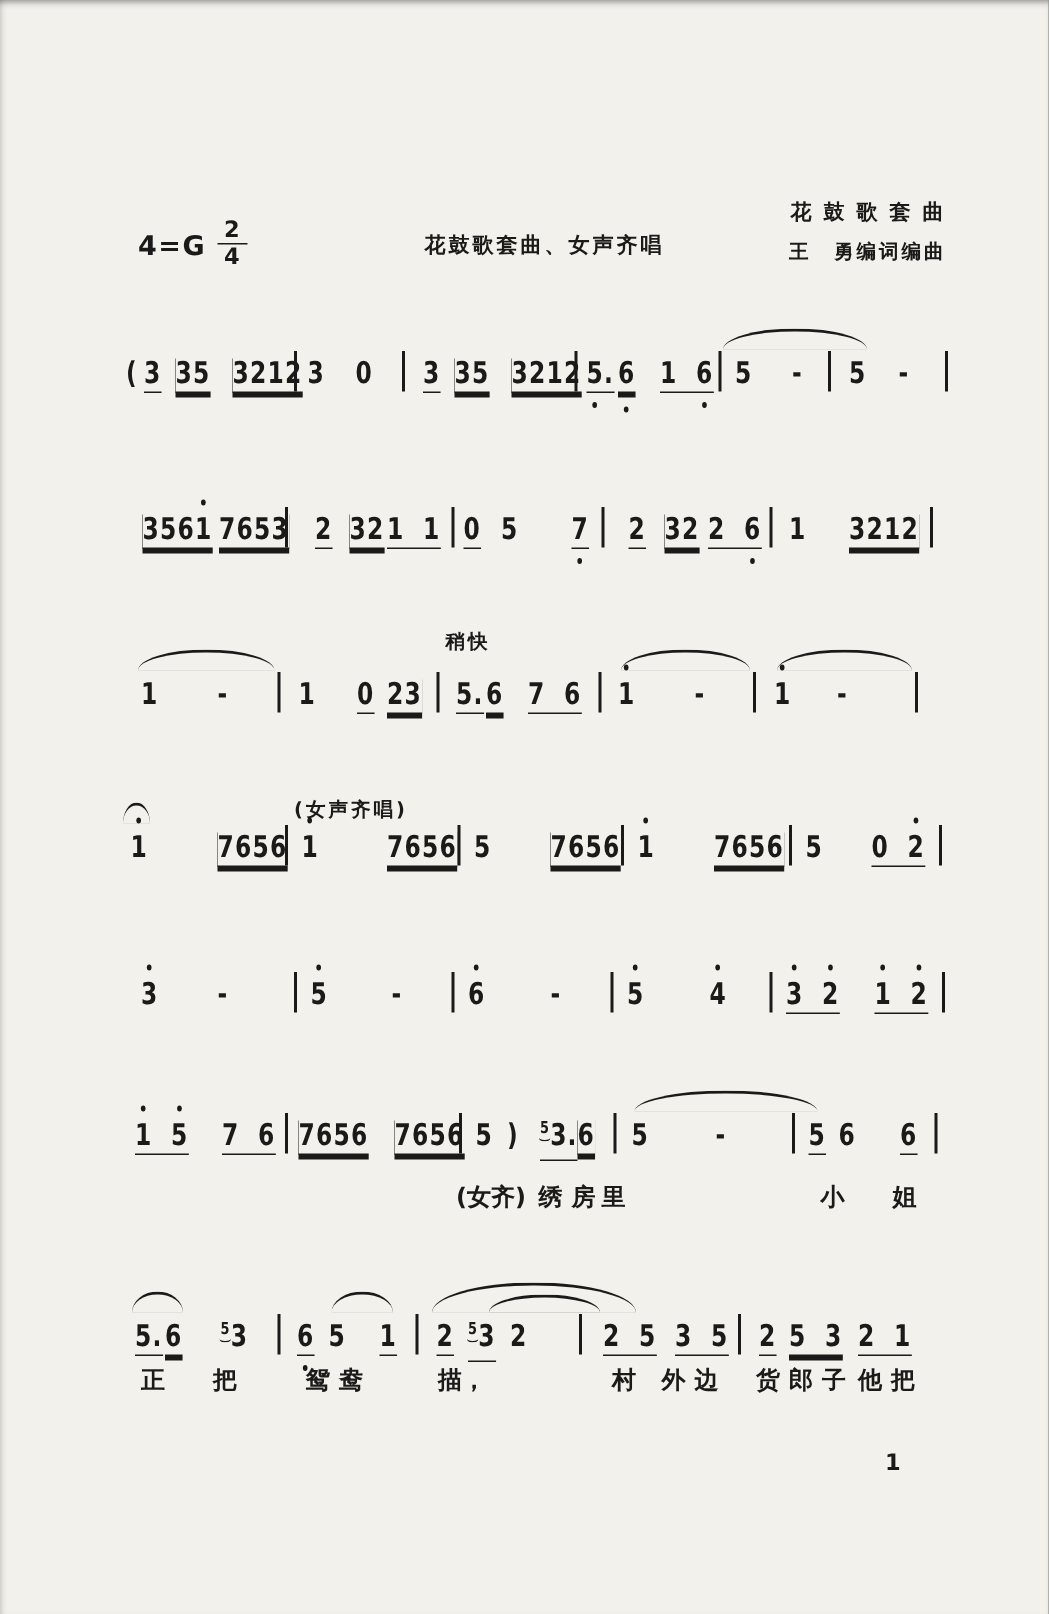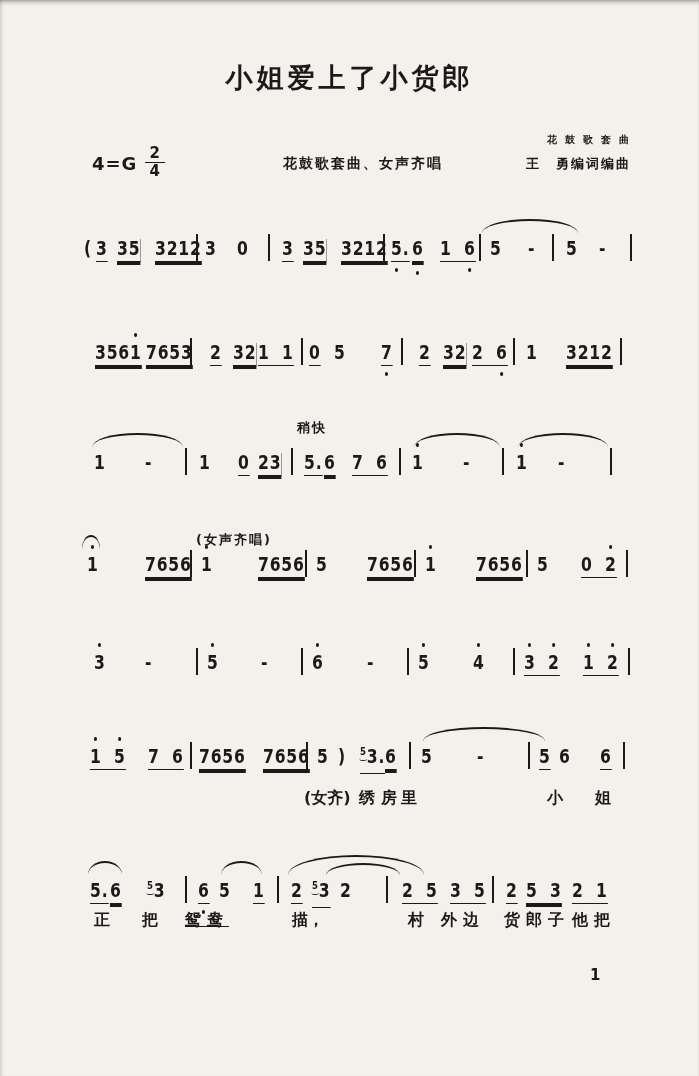--- a/index.html
+++ b/index.html
@@ -11,21 +11,21 @@
     box-shadow:inset 0 4px 5px -3px rgba(0,0,0,.45), inset 4px 0 4px -3px rgba(0,0,0,.15);
   }
   .title{position:absolute;left:0;right:0;top:60px;text-align:center;
     font-size:27px;font-weight:700;letter-spacing:4px;}
   .keysig{position:absolute;left:92px;top:146px;font-size:18px;font-weight:700;letter-spacing:1px;}
   .ts{display:inline-block;vertical-align:-6px;text-align:center;margin-left:8px;line-height:1;}
   .ts b{display:block;font-size:15px;font-weight:700;padding:0 4px;}
   .ts b.num{border-bottom:1.6px solid var(--ink);padding-bottom:1px;margin-bottom:1px;}
   .subtitle{position:absolute;left:283px;top:155px;font-size:14px;font-weight:700;letter-spacing:2px;}
   .credits{position:absolute;right:70px;top:133px;text-align:right;font-weight:700;}
-  .credits .c1{font-size:10px;letter-spacing:8px;margin-right:-8px;font-family:Liberation Serif, serif;}
+  .credits .c1{font-size:14px;letter-spacing:8px;margin-right:-8px;font-family:Liberation Serif, serif;}
   .credits .c2{font-size:13px;letter-spacing:2px;margin-top:8px;margin-right:-2px;}
   .score{position:absolute;left:0;top:0;width:100%;height:100%;}
   .line{position:absolute;left:0;width:100%;height:0;overflow:visible;}
   .tok{position:absolute;font-size:20px;font-weight:700;line-height:24px;white-space:pre;
        transform:scaleX(.78);transform-origin:left top;letter-spacing:1px;}
   .tok.u1,.tok.u2{border-bottom:1.7px solid var(--ink);padding-bottom:1px;}
   .tok.u2{box-shadow:0 3px 0 0 var(--ink);}
   .ch{position:relative;display:inline-block;}
   .d{position:absolute;left:50%;transform:translateX(-50%);width:4px;height:4px;
      border-radius:50%;background:var(--ink);display:block;}
@@ -40,21 +40,20 @@
   .arc{position:absolute;border-top:2px solid var(--ink);
        border-radius:50% 50% 0 0 / 100% 100% 0 0;}
   .lyric{position:absolute;font-size:16px;font-weight:700;white-space:pre;}
   .annot{position:absolute;font-size:13px;font-weight:700;letter-spacing:2px;}
   .pageno{position:absolute;font-size:15px;font-weight:700;}
 </style>
 </head>
 <body>
 
 <div class="page">
-  <div class="title">小姐爱上了小货郎</div>
 
   <div class="keysig">
     <span>4=G</span><span class="ts"><b class="num">2</b><b>4</b></span>
   </div>
 
   <div class="subtitle">花鼓歌套曲、女声齐唱</div>
 
   <div class="credits">
     <div class="c1">花鼓歌套曲</div>
     <div class="c2">王　勇编词编曲</div>
@@ -207,21 +206,21 @@
         <span class="tok u0" style="left: 340px;"><span class="ch">2</span></span>
         <div class="bar" style="left: 386px;"></div>
         <span class="tok u1" style="left: 402px;"><span class="ch">2</span><span class="ch"> </span><span class="ch"> </span><span class="ch">5</span></span>
         <span class="tok u1" style="left: 450px;"><span class="ch">3</span><span class="ch"> </span><span class="ch"> </span><span class="ch">5</span></span>
         <div class="bar" style="left: 492px;"></div>
         <span class="tok u1" style="left: 506px;"><span class="ch">2</span></span>
         <span class="tok u2" style="left: 526px;"><span class="ch">5</span><span class="ch"> </span><span class="ch"> </span><span class="ch">3</span></span>
         <span class="tok u1" style="left: 572px;"><span class="ch">2</span><span class="ch"> </span><span class="ch"> </span><span class="ch">1</span></span>
         <span class="lyric" style="left: 94px; top: 32px;">正</span>
         <span class="lyric" style="left: 142px; top: 32px;">把</span>
-        <span class="lyric" style="left: 185px; top: 32px; letter-spacing: 6px; text-decoration: underline;">鸳鸯</span>
+        <span class="lyric" style="left: 204px; top: 32px; letter-spacing: 6px;">鸳鸯</span>
         <span class="lyric" style="left: 292px; top: 32px;">描，</span>
         <span class="lyric" style="left: 408px; top: 32px;">村</span>
         <span class="lyric" style="left: 441px; top: 32px; letter-spacing: 6px;">外边</span>
         <span class="lyric" style="left: 504px; top: 32px; letter-spacing: 6px;">货郎子</span>
         <span class="lyric" style="left: 572px; top: 32px; letter-spacing: 6px;">他把</span>
       </div>
       <span class="annot" style="left: 297px; top: 419px;">稍快</span>
       <span class="annot" style="left: 196px; top: 531px;">(女声齐唱)</span>
     </div>
 

